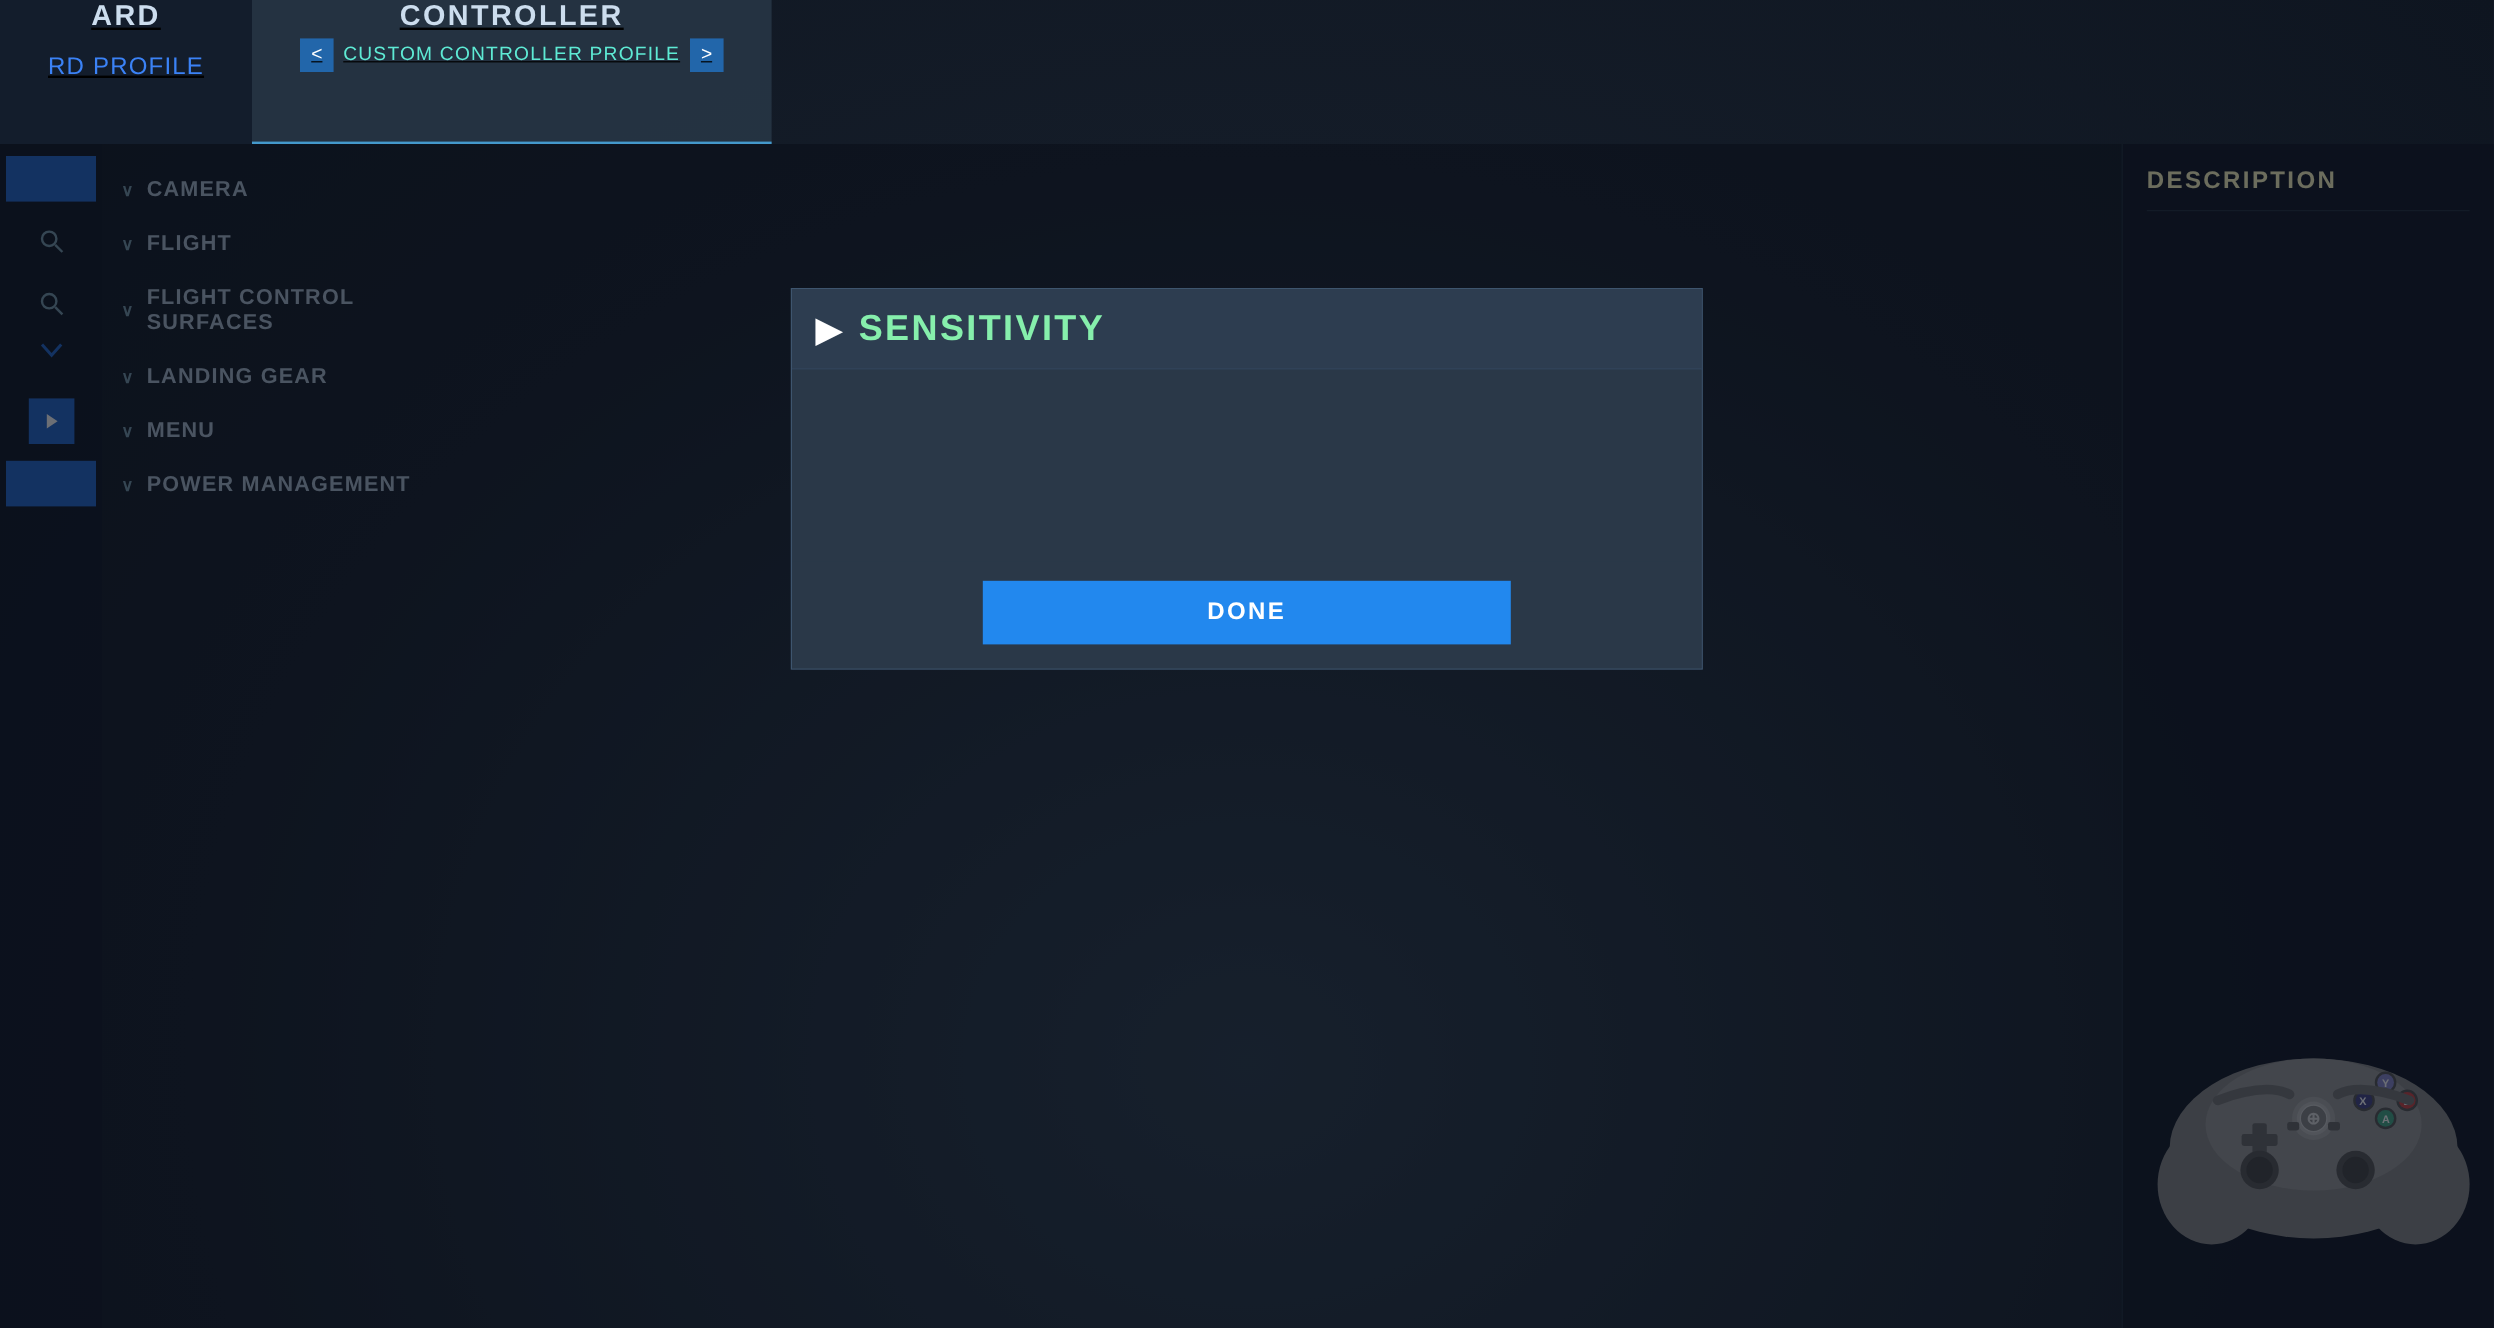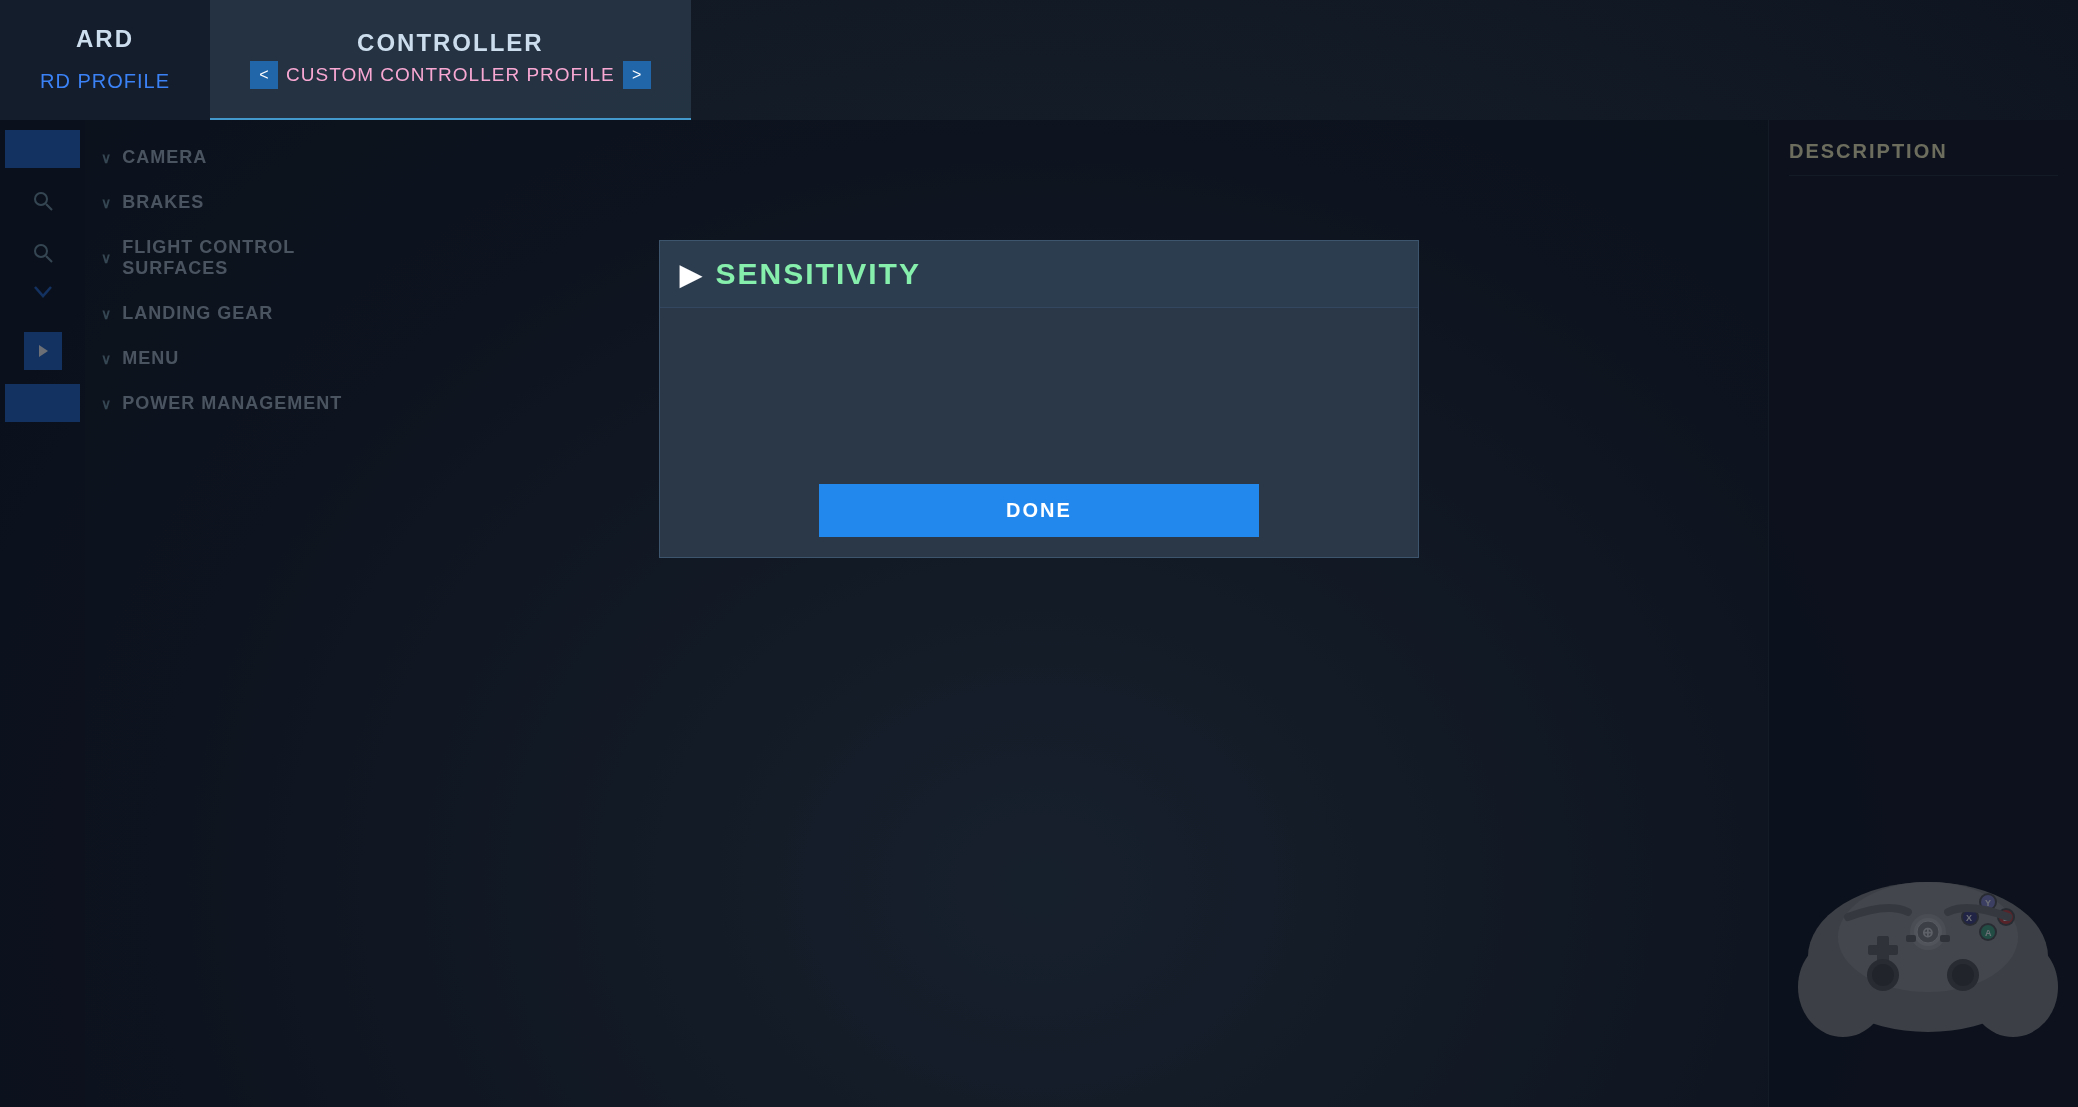--- a/index.html
+++ b/index.html
@@ -30,25 +30,26 @@
       height: 120px;
       display: flex;
       align-items: stretch;
       z-index: 10;
     }
 
     .nav-tab {
       display: flex;
       flex-direction: column;
       align-items: center;
-      justify-content: center;
+      justify-content: flex-start;
       padding: 0 40px;
       cursor: pointer;
       background: rgba(30,40,55,0.85);
       border-bottom: 2px solid transparent;
+      text-decoration: underline;
     }
 
     .nav-tab.keyboard {
       min-width: 200px;
       background: rgba(20,30,45,0.9);
     }
 
     .nav-tab.mouse {
       min-width: 250px;
       background: rgba(25,35,50,0.7);
@@ -88,22 +89,22 @@
       background: #2266aa;
       display: flex;
       align-items: center;
       justify-content: center;
       color: white;
       font-size: 16px;
       cursor: pointer;
     }
 
     .profile-name {
-      font-size: 19px;
-      color: #f9a8d4;
+      font-size: 16px;
+      color: #5eead4;
       letter-spacing: 1px;
     }
 
     
     .sidebar {
       position: absolute;
       top: 120px;
       left: 0;
       width: 85px;
       bottom: 0;
@@ -363,21 +364,21 @@
 
 <div class="main-content">
 
   <div class="category-list">
     <div class="category-item">
       <span class="category-chevron">∨</span>
       <span>CAMERA</span>
     </div>
     <div class="category-item">
       <span class="category-chevron">∨</span>
-      <span>BRAKES</span>
+      <span>FLIGHT</span>
     </div>
     <div class="category-item">
       <span class="category-chevron">∨</span>
       <span>FLIGHT CONTROL SURFACES</span>
     </div>
     <div class="category-item">
       <span class="category-chevron">∨</span>
       <span>LANDING GEAR</span>
     </div>
     <div class="category-item">

